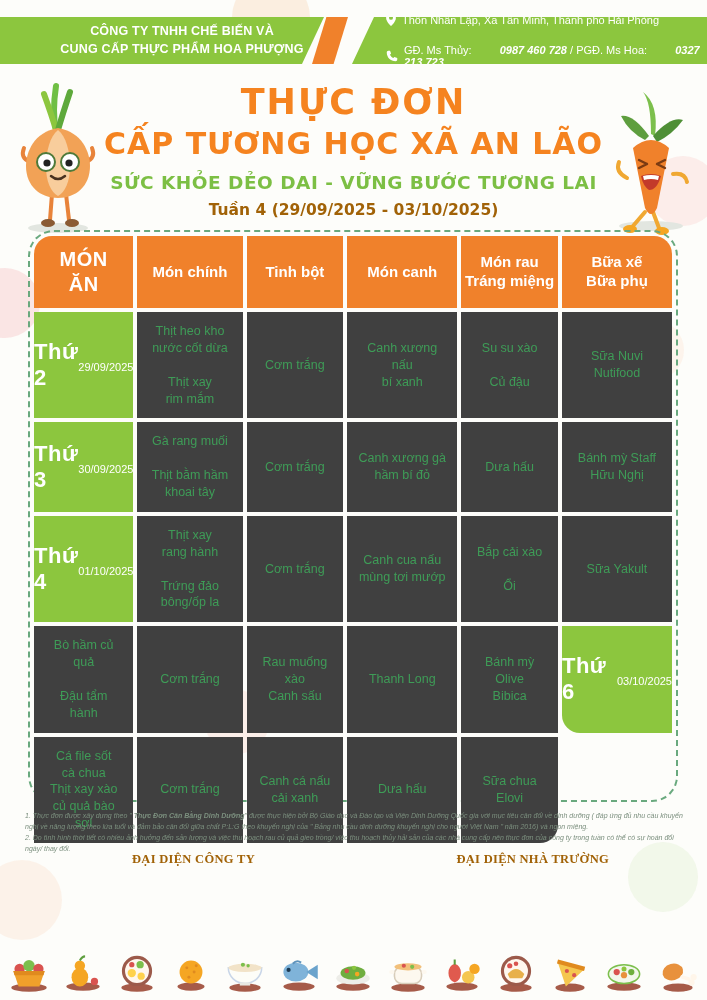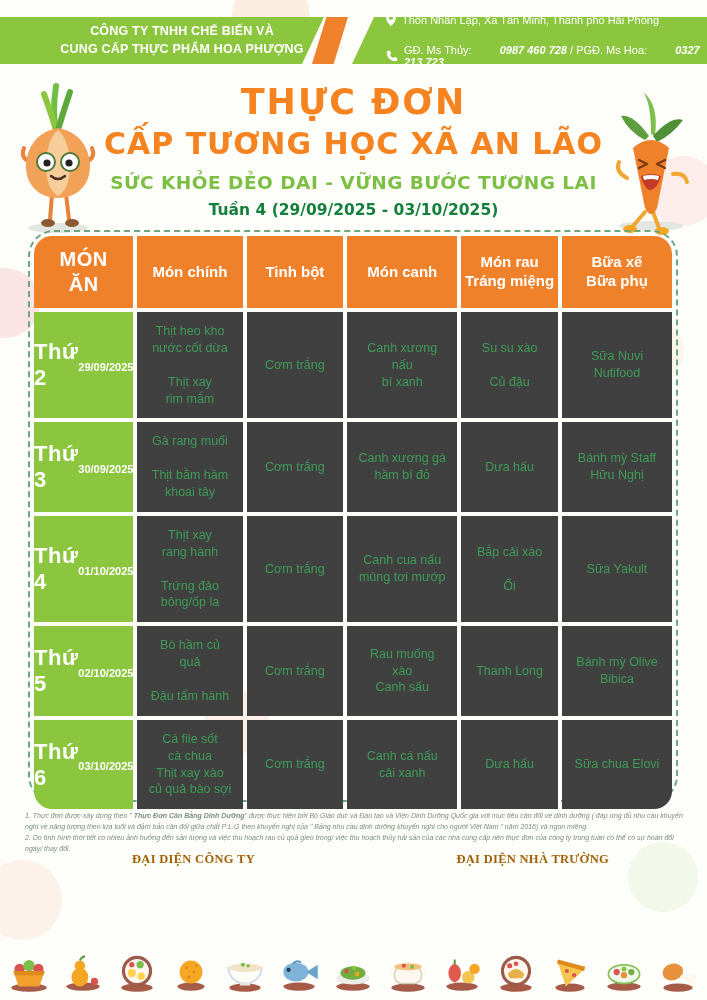--- a/index.html
+++ b/index.html
@@ -34,34 +34,34 @@
 
   
   .onion{position:absolute;left:6px;top:78px;width:102px;height:158px;z-index:1;}
   .carrot{position:absolute;right:2px;top:74px;width:112px;height:164px;z-index:1;}
 
   
   .t{position:absolute;left:0;right:0;text-align:center;z-index:2;font-family:"DejaVu Sans",sans-serif;}
   .t1{top:82px;font-size:35px;font-weight:bold;color:#F5831F;letter-spacing:2px;}
   .t2{top:126px;font-size:30px;font-weight:bold;color:#F5831F;letter-spacing:1px;}
   .slogan{top:172px;font-size:18.5px;font-weight:bold;color:#7CBF44;letter-spacing:.5px;}
-  .week{top:201px;font-size:15.5px;font-weight:bold;color:#15803d;}
+  .week{top:201px;font-size:15.5px;font-weight:bold;color:#a16207;}
 
   
   .table-wrap{position:absolute;left:28px;top:230px;width:650px;height:572px;z-index:2;
     border:2px dashed #69A97E;border-radius:26px;padding:4px;box-sizing:border-box;}
   .menu-grid{width:100%;height:100%;display:grid;gap:4px;
     grid-template-columns:132fr 173fr 159fr 181fr 159fr 181fr;
     grid-template-rows:72px repeat(5,1fr);}
   .th{background:#F0812B;color:#fff;display:flex;align-items:center;justify-content:center;
     text-align:center;font-weight:bold;font-size:15px;line-height:1.25;white-space:pre-line;}
   .th.first{font-size:20px;letter-spacing:.5px;}
   .day{background:#8CC63E;color:#fff;display:flex;align-items:center;justify-content:flex-start;}
   .day-name{font-size:22px;font-weight:bold;letter-spacing:.5px;}
-  .day-date{font-size:11px;font-weight:bold;margin-top:3px;}
+  .day-date{font-size:11px;font-weight:normal;margin-top:3px;}
   .cell{background:#404040;color:#3E9C57;display:flex;align-items:center;justify-content:center;
     text-align:center;font-size:12.5px;font-weight:normal;line-height:1.35;white-space:pre-line;
     padding:11px;box-sizing:border-box;}
   .r-tl{border-top-left-radius:18px}.r-tr{border-top-right-radius:18px}
   .r-bl{border-bottom-left-radius:18px}.r-br{border-bottom-right-radius:18px}
 
   
   .notes{position:absolute;left:25px;top:811px;width:660px;z-index:2;
     font-size:7px;font-style:italic;color:#7B8F7E;line-height:1.55;}
   .notes p{margin:0;}
@@ -209,24 +209,20 @@
 Trứng đảo
 bông/ốp la</div>
     <div class="cell">Cơm trắng</div>
     <div class="cell">Canh cua nấu
 mùng tơi mướp</div>
     <div class="cell">Bắp cải xào
 
 Ổi</div>
     <div class="cell">Sữa Yakult</div>
 
-    <div class="day">
-      <div class="day-name">Thứ 5</div>
-      <div class="day-date">02/10/2025</div>
-    </div>
     <div class="cell">Bò hầm củ quả
 
 Đậu tẩm hành</div>
     <div class="cell">Cơm trắng</div>
     <div class="cell">Rau muống xào
 Canh sấu</div>
     <div class="cell">Thanh Long</div>
     <div class="cell">Bánh mỳ Olive
 Bibica</div>
 

